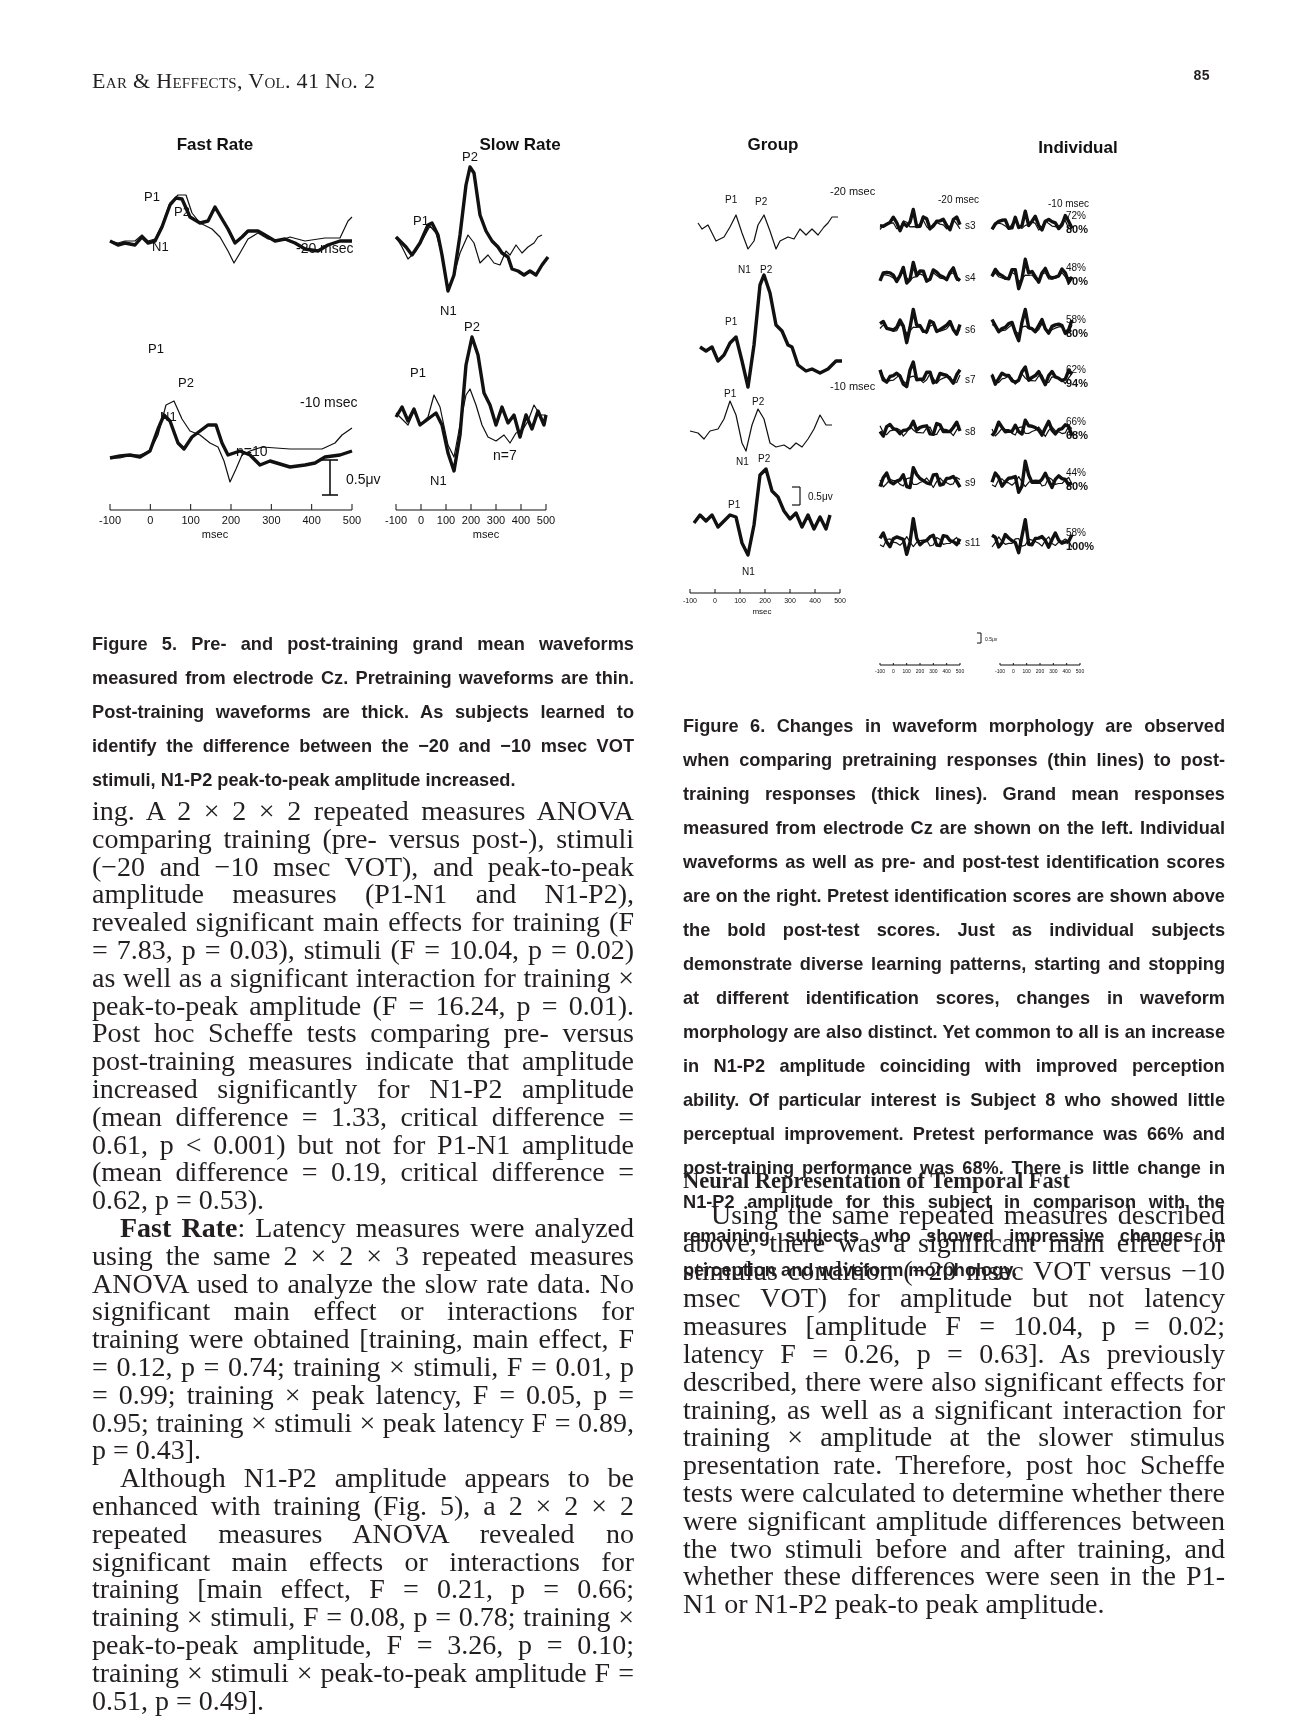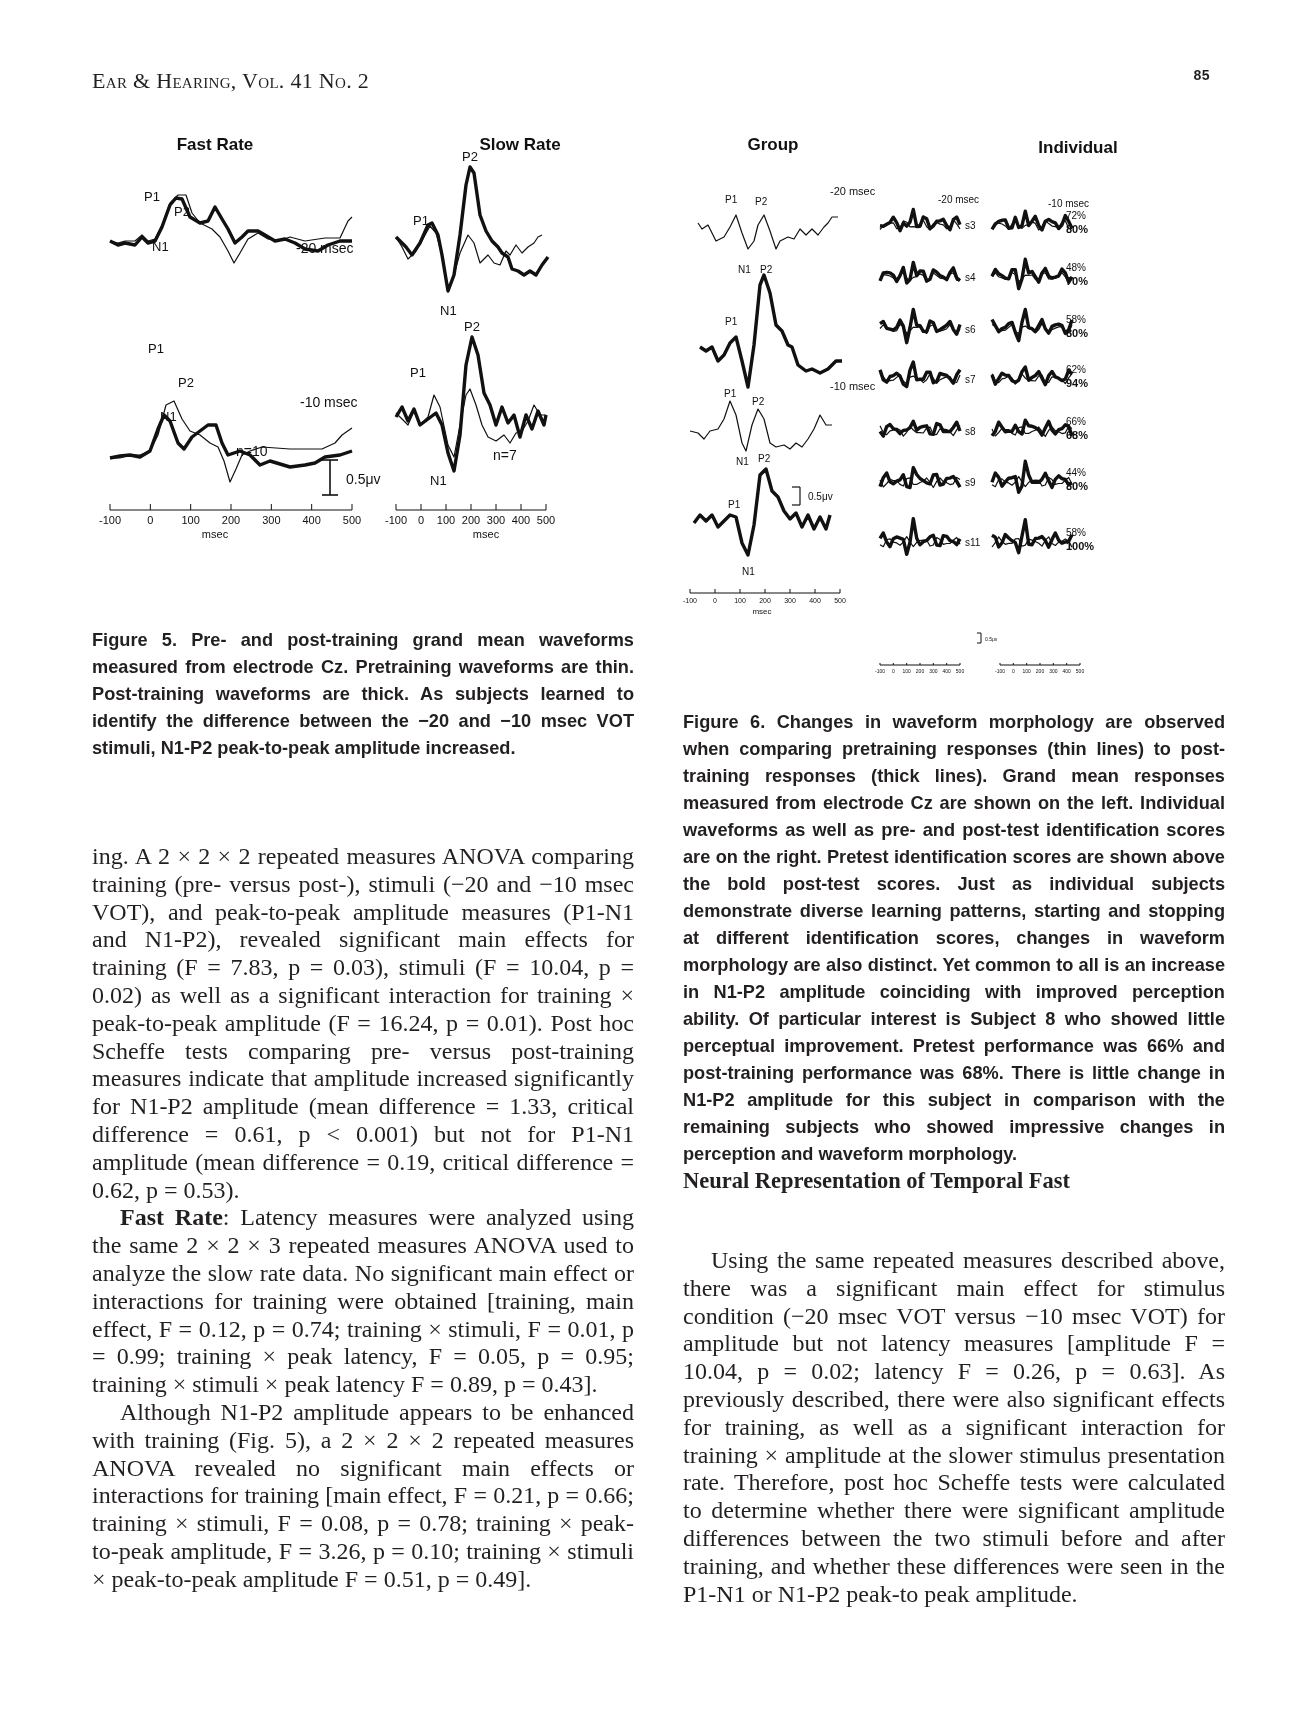--- a/index.html
+++ b/index.html
@@ -3,33 +3,33 @@
 <meta charset="utf-8">
 <style>
   html, body { margin:0; padding:0; background:#ffffff; }
   body { width:1300px; height:1736px; position:relative; overflow:hidden; color:#231f20; }
   #running-head { position:absolute; left:92px; top:68px; font-family:"Liberation Serif", serif; font-size:22px; letter-spacing:0.3px; }
   #running-head .sc { font-variant: small-caps; }
   #page-num { position:absolute; right:90px; top:68px; font-family:Liberation Mono, monospace; font-weight:bold; font-size:14px; }
   svg text { font-family: "Liberation Sans", sans-serif; fill:#111; }
   .wave-thin { fill:none; stroke:#111; stroke-width:1.2; stroke-linejoin:round; }
   .wave-thick { fill:none; stroke:#111; stroke-width:3.4; stroke-linejoin:round; }
-  .caption { position:absolute; font-family:"Liberation Sans", sans-serif; font-weight:bold; font-size:18.2px; line-height:27px; text-align:justify; color:#231f20; }
-  .body-col { position:absolute; font-family:"Liberation Serif", serif; font-size:24px; line-height:27.8px; text-align:justify; color:#231f20; hyphens:manual;margin-top:46px; }
+  .caption { position:absolute; font-family:"Liberation Sans", sans-serif; font-weight:bold; font-size:18.2px; line-height:34px; text-align:justify; color:#231f20; }
+  .body-col { position:absolute; font-family:"Liberation Serif", serif; font-size:28px; line-height:27.8px; text-align:justify; color:#231f20; hyphens:manual; }
   .body-col p { margin:0; }
   .body-col p.indent { text-indent:28px; }
   .section-head { position:absolute; font-family:"Liberation Serif", serif; font-weight:bold; font-size:22.5px; color:#231f20; }
   .run-in { font-weight:bold; }
 </style>
 </head>
 <body>
 
 <div id="running-head">
   <span>
-    <span>E</span><span class="sc">ar</span><span> &amp; H</span><span class="sc">earing</span><span>, V</span><span class="sc">ol</span><span>. 41 N</span><span class="sc">o</span><span>. 2</span>
+    <span>E</span><span class="sc">ar</span><span> &amp; H</span><span class="sc">effects</span><span>, V</span><span class="sc">ol</span><span>. 41 N</span><span class="sc">o</span><span>. 2</span>
   </span>
 </div>
 <div id="page-num">85</div>
 
 <svg style="position:absolute;left:90px;top:125px;" width="570" height="490" viewBox="0 0 570 490">
   <text x="125" y="25" font-size="17" font-weight="bold" text-anchor="middle">Fast Rate</text>
   <text x="430" y="25" font-size="17" font-weight="bold" text-anchor="middle">Slow Rate</text>
 
   <g>
     <path class="wave-thin" d="M20,116 L28,118 L35,116 L45,116 L52,110 L58,116 L65,114 L72,100 L80,78 L88,70 L96,70 L102,88 L110,98 L122,104 L130,112 L138,126 L144,138 L150,128 L158,114 L168,108 L178,114 L188,116 L200,112 L215,116 L235,113 L250,113 L258,96 L262,92"></path>

